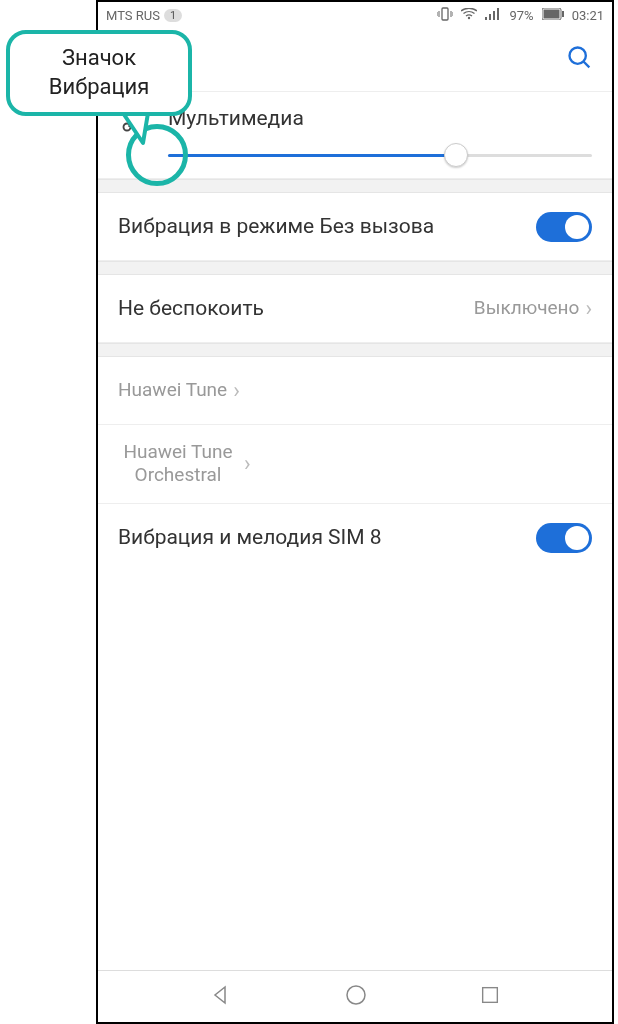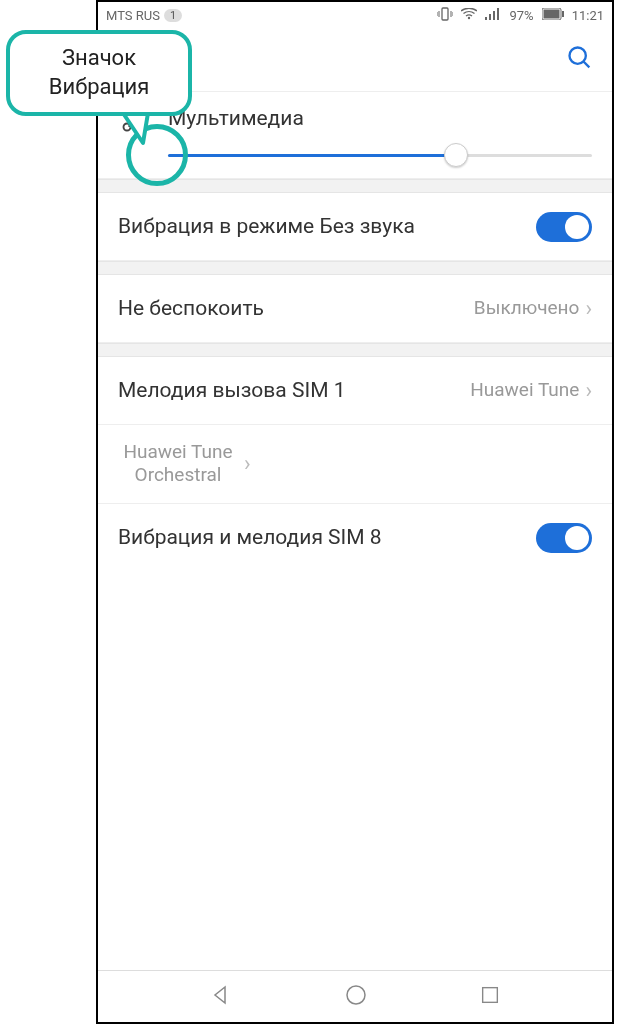--- a/index.html
+++ b/index.html
@@ -246,21 +246,21 @@
           </svg>
       </span>
       <span>97%</span>
       <span>
         <svg width="22" height="12" viewBox="0 0 22 12">
             <rect x="0" y="0" width="19" height="12" rx="2" fill="none" stroke="#666" stroke-width="1"></rect>
             <rect x="1.5" y="1.5" width="16" height="9" fill="#666"></rect>
             <rect x="20" y="3" width="2" height="6" fill="#666"></rect>
           </svg>
       </span>
-      <span>11:21</span>
+      <span>03:21</span>
     </div>
   </div>
 
   <div class="app-bar">
     <div class="app-title">Звук</div>
     <span class="search-icon">
       <svg width="28" height="28" viewBox="0 0 24 24" fill="none" stroke="currentColor" stroke-width="2">
           <circle cx="10" cy="10" r="7"></circle>
           <line x1="20" y1="20" x2="15" y2="15"></line>
         </svg>
@@ -284,38 +284,37 @@
         <div class="track-fill" style="width:68%"></div>
         <div class="thumb" style="left:68%"></div>
       </div>
     </div>
 
 
     <div class="section-gap"></div>
 
 
     <div class="setting-row">
-      <div class="setting-label">Вибрация в режиме Без звука</div>
+      <div class="setting-label">Вибрация в режиме Без вызова</div>
       <div class="toggle on">
           <div class="toggle-knob"></div>
         </div>
     </div>
 
     <div class="section-gap"></div>
 
     <div class="setting-row">
       <div class="setting-label">Не беспокоить</div>
       <div class="setting-value">Выключено</div>
       <span class="chevron">›</span>
     </div>
 
     <div class="section-gap"></div>
 
     <div class="setting-row">
-      <div class="setting-label">Мелодия вызова SIM 1</div>
       <div class="setting-value" style="max-width:120px">Huawei Tune</div>
       <span class="chevron">›</span>
     </div>
 
     <div class="setting-row">
       <div class="setting-value" style="max-width:120px">Huawei Tune Orchestral</div>
       <span class="chevron">›</span>
     </div>
 
     <div class="setting-row" style="border-bottom:0">

